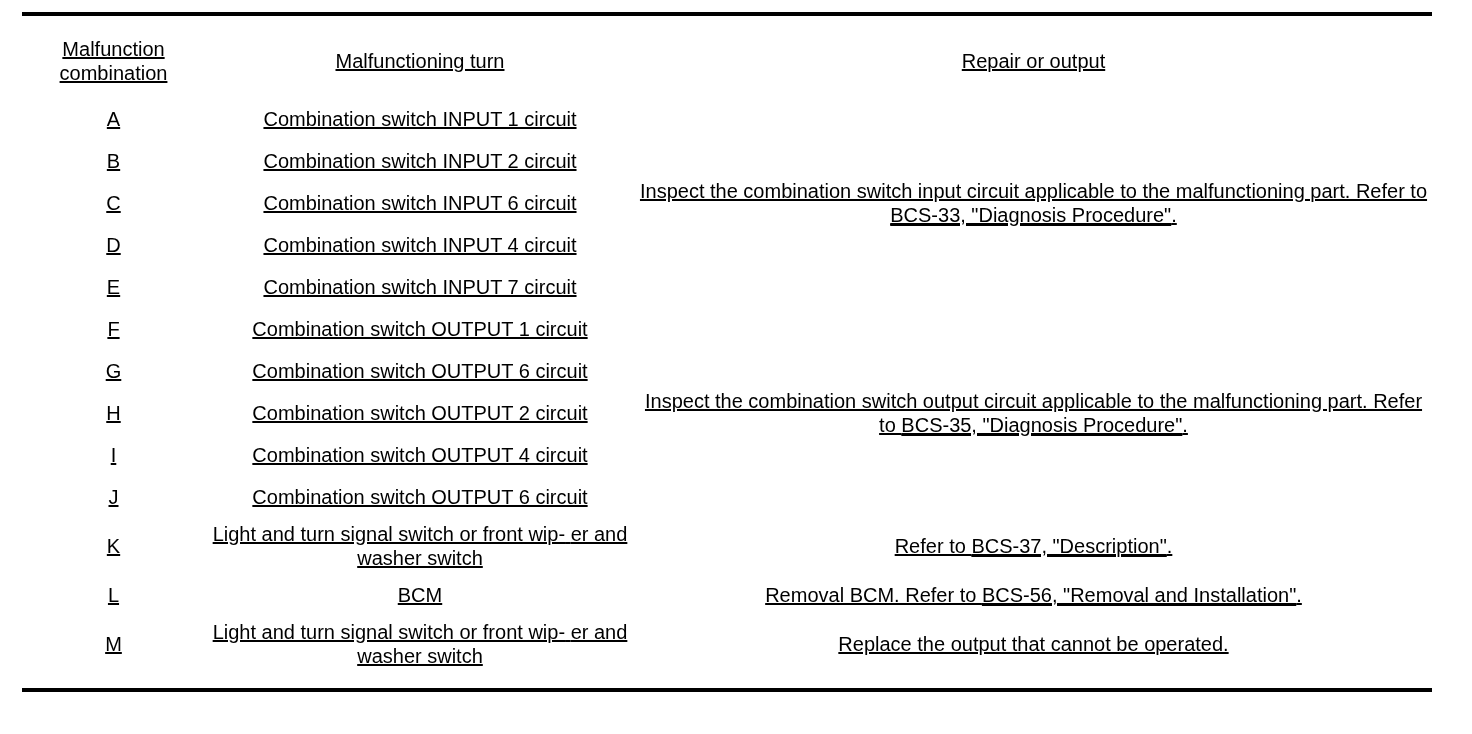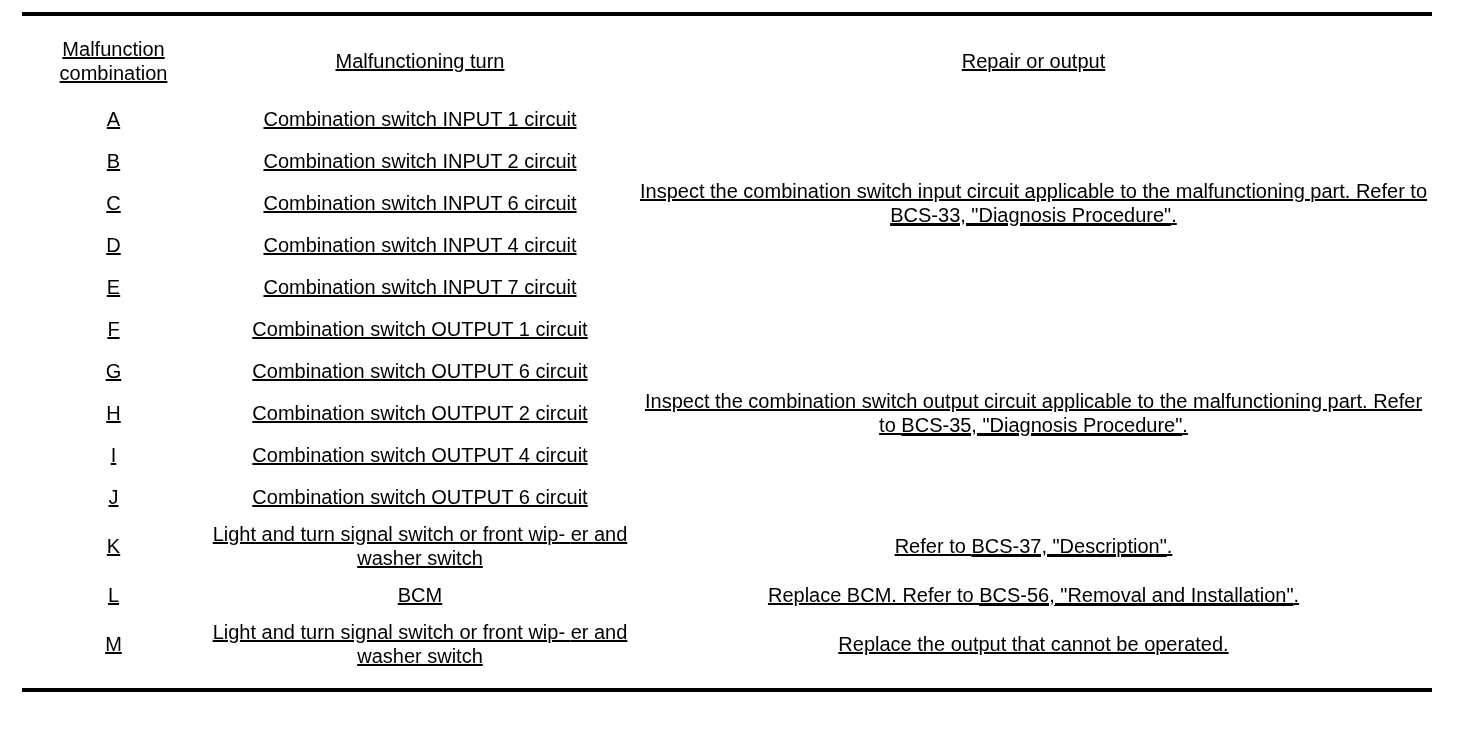--- a/index.html
+++ b/index.html
@@ -186,21 +186,21 @@
         </td>
         <td class="action-cell rule-thin">
           <span>Refer to </span><a class="lnk" href="#">BCS-37, "Description"</a><span>.</span>
         </td>
       </tr>
 
       <tr>
         <td class="code-cell vsep-r rule-thin r-short">L</td>
         <td class="part-cell vsep-r rule-thin r-short">BCM</td>
         <td class="action-cell rule-thin">
-          <span>Replace BCM. Refer to </span><a class="lnk" href="#">BCS-56, "Removal and Installation"</a><span>.</span>
+          <span>Removal BCM. Refer to </span><a class="lnk" href="#">BCS-56, "Removal and Installation"</a><span>.</span>
         </td>
       </tr>
 
       <tr>
         <td class="code-cell vsep-r r-tall">M</td>
         <td class="part-cell vsep-r r-tall">
           <span class="l">Light and turn signal switch or front wip-</span>
           <span class="l">er and washer switch</span>
         </td>
         <td class="action-cell">

